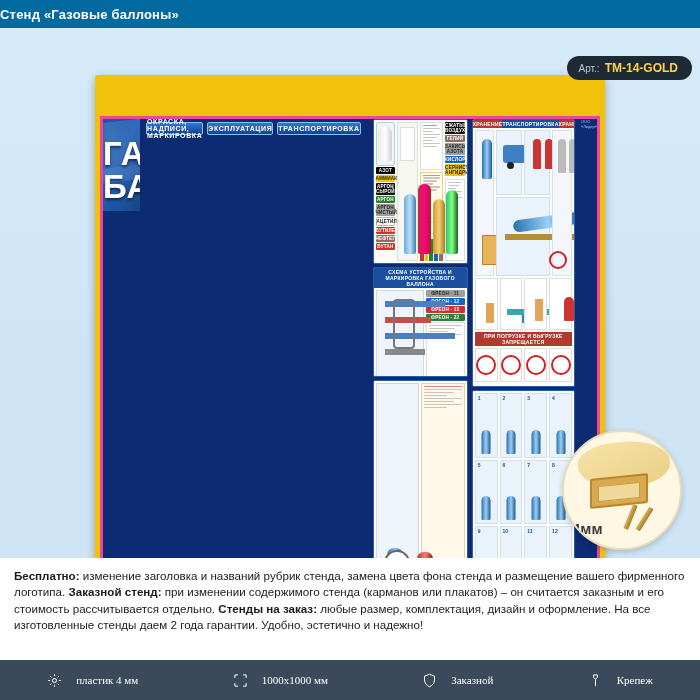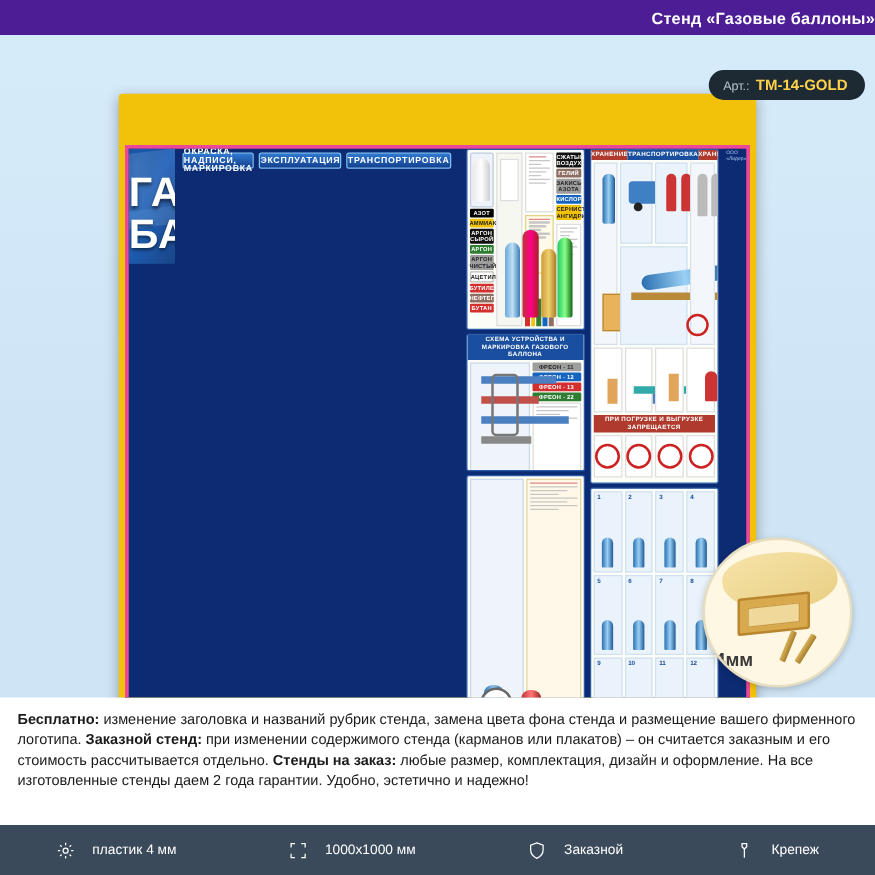--- a/index.html
+++ b/index.html
@@ -7,25 +7,25 @@
   body {
     font-family: "Liberation Sans", sans-serif;
     background: #ffffff;
     color: #1a1a1a;
     overflow: hidden;
   }
 
   
   .topbar {
     height: 28px;
-    background: #4c1d95;
+    background: #0369a1;
     color: #ffffff;
     display: flex;
     align-items: center;
-    justify-content: flex-end;
+    justify-content: flex-start;
     font-size: 13px;
     font-weight: bold;
     letter-spacing: .2px;
   }
 
   
   .hero {
     position: relative;
     height: 530px;
     background: #cfe6f7;
@@ -259,21 +259,21 @@
     left: 0; bottom: 0;
     width: 700px;
     height: 40px;
     background: #3a4a5a;
     color: #ffffff;
     display: flex;
     align-items: center;
     justify-content: space-around;
     font-size: 11px;
   }
-  .fitem { display: flex; align-items: center; gap: 14px; }
+  .fitem { display: flex; align-items: center; gap: 14px; font-family: Liberation Serif, serif; }
   .fitem svg { display: block; }
 </style>
 </head>
 <body>
 
 <div class="topbar">
   <span>Стенд «Газовые баллоны»</span>
 </div>
 
 <div class="hero">

